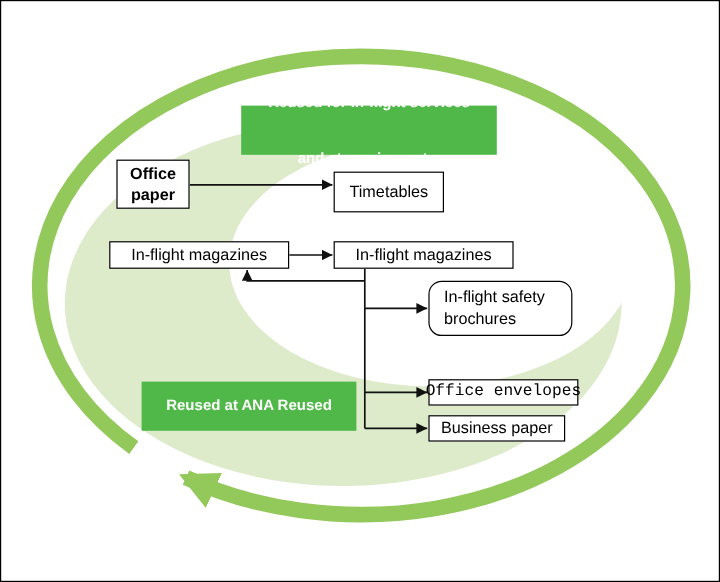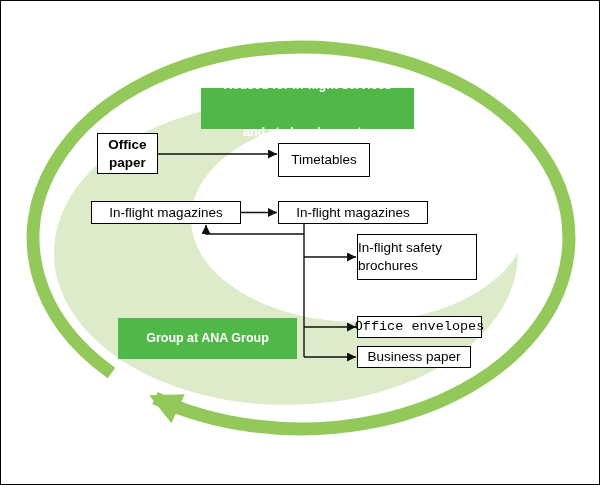--- a/index.html
+++ b/index.html
@@ -19,21 +19,21 @@
     color: #000;
     font-size: 13.5px;
     line-height: 1.3;
     display: flex;
     flex-direction: column;
     align-items: center;
     justify-content: center;
     text-align: center;
     white-space: nowrap;
   }
-  .node.left-align { align-items: flex-start; padding-left: 0; text-align: left; }
+  .node.left-align { align-items: flex-start; padding-left: 12px; text-align: left; border-radius: 11px; }
   .node-office-paper   { left: 96px;  top: 132px; width: 61px;  height: 41px; font-weight: bold; }
   .node-timetables     { left: 277px; top: 142px; width: 92px;  height: 34px; }
   .node-mag-left       { left: 90px;  top: 200px; width: 150px; height: 23px; }
   .node-mag-right      { left: 277px; top: 200px; width: 150px; height: 23px; }
   .node-safety         { left: 356px; top: 233px; width: 120px; height: 46px; }
   .node-envelopes      { left: 356px; top: 315px; width: 125px; height: 22px; font-family: Liberation Mono, monospace; }
   .node-cards          { left: 356px; top: 345px; width: 114px; height: 22px; }
   .badge {
     position: absolute;
     background: var(--badge-green, #50B848);
@@ -78,24 +78,24 @@
       <path d="M 303 223 L 303 356"></path>
       <path d="M 303 233 L 205 233 L 205 224" marker-end="url(#arrowBlack)"></path>
       <path d="M 303 256 L 355 256" marker-end="url(#arrowBlack)"></path>
       <path d="M 303 326 L 355 326" marker-end="url(#arrowBlack)"></path>
       <path d="M 303 356 L 355 356" marker-end="url(#arrowBlack)"></path>
     </g>
   </svg>
 
   <div class="badge badge-top">
     <span>Reused for in-flight services</span>
-    <span>and at elsewhere, etc.</span>
+    <span>and at services, etc.</span>
   </div>
   <div class="badge badge-bottom">
-    <span>Group at ANA Group</span>
+    <span>Reused at ANA Reused</span>
   </div>
 
   <div class="node node-office-paper">
     <span>Office</span>
     <span>paper</span>
   </div>
 
   <div class="node node-timetables">
     <span>Timetables</span>
   </div>

